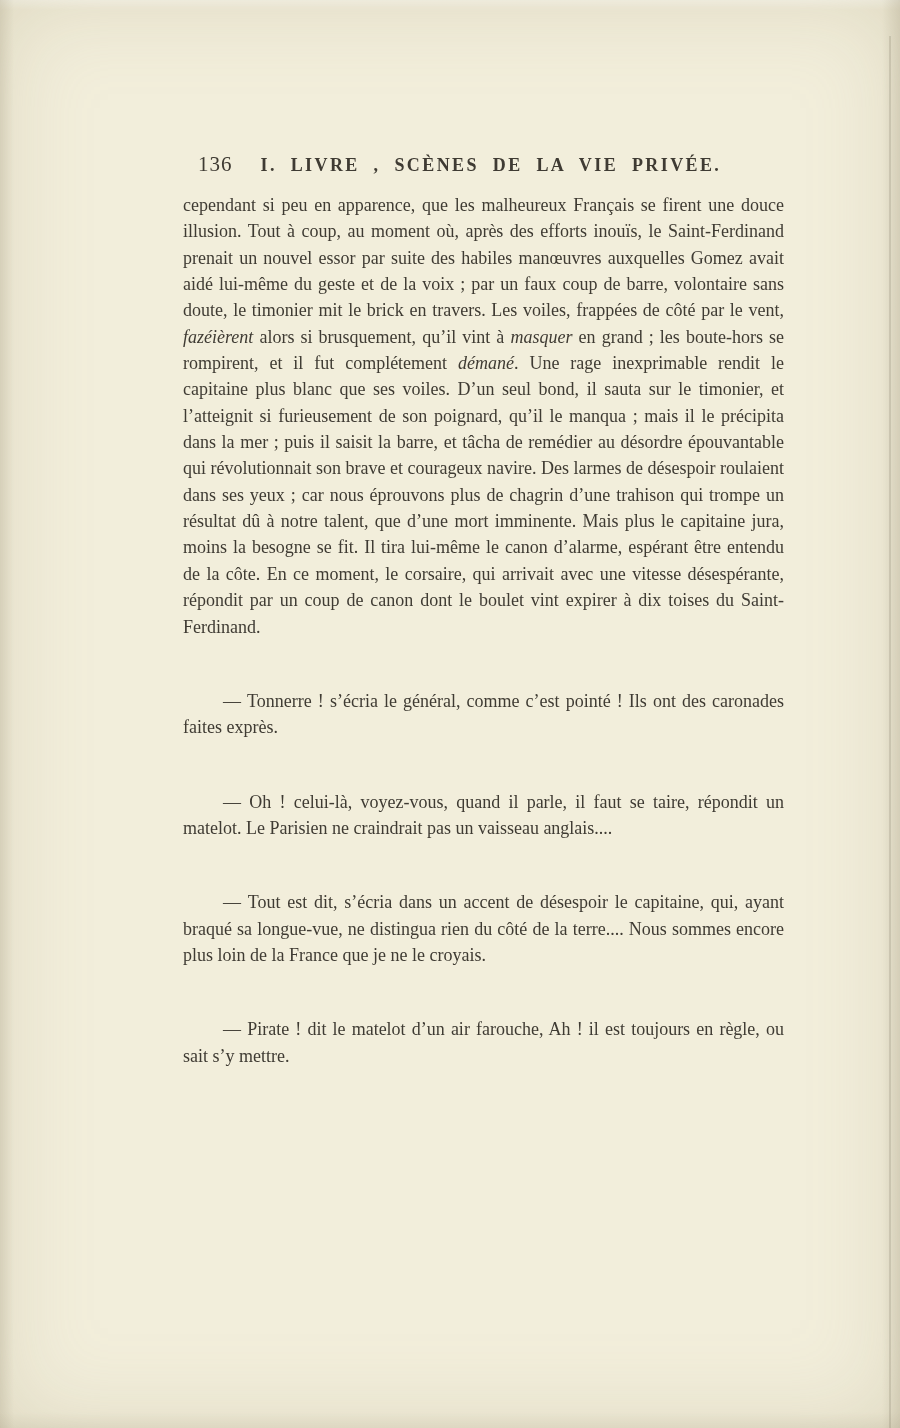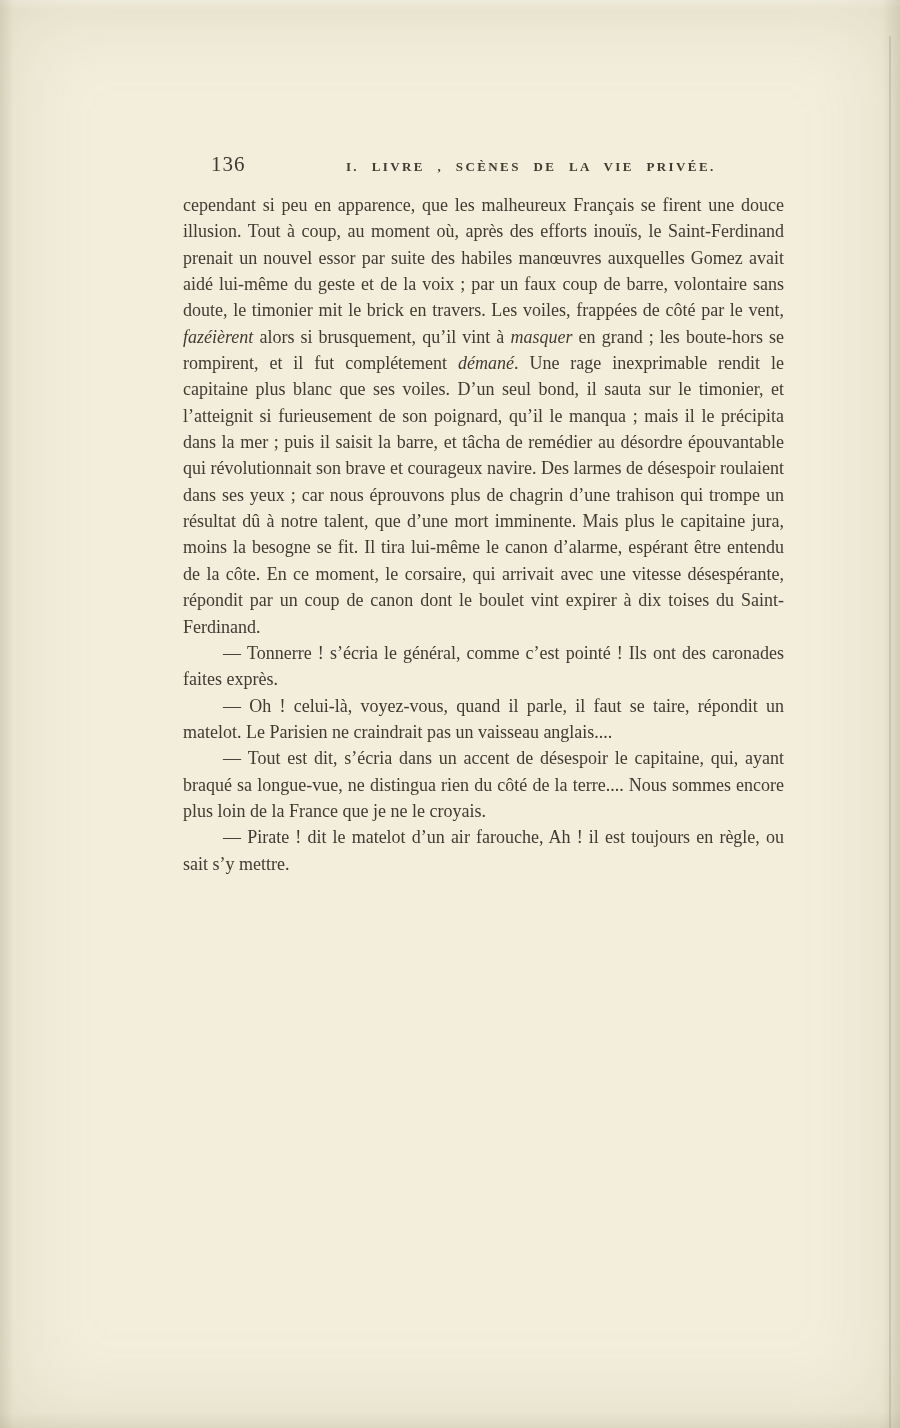--- a/index.html
+++ b/index.html
@@ -17,43 +17,43 @@
       linear-gradient(270deg, rgba(140,130,105,0.22) 0px, rgba(140,130,105,0) 18px),
       linear-gradient(180deg, rgba(255,255,250,0.55) 0px, rgba(255,255,250,0) 10px),
       linear-gradient(0deg, rgba(140,130,105,0.12) 0px, rgba(140,130,105,0) 16px);
     box-shadow: inset 0 0 90px rgba(170,158,122,0.28);
   }
   .scan-line {
     position: absolute; top: 36px; bottom: 0; right: 9px; width: 2px;
     background: rgba(90,82,64,0.16);
   }
   .running-head {
-    position: absolute; top: 152px; left: 187px; width: 601px;
+    position: absolute; top: 152px; left: 174px; width: 601px;
     display: flex; align-items: baseline;
     color: var(--ink, #3f3b33);
     gap: 28px;
   }
   .page-number {
     font-size: 21px; letter-spacing: 1px; padding-left: 24px;
   }
   .running-title {
-    flex: 1; text-align: center;
-    font-size: 13px; font-weight: bold;
+    flex: 1; text-align: left;
+    font-size: 18px; font-weight: bold;
     letter-spacing: 2.4px; word-spacing: 7px;
     white-space: nowrap;
   }
   .text-block {
     position: absolute; top: 192px; left: 183px; width: 601px;
     color: var(--ink, #3f3b33);
     font-size: 18px; line-height: 26.35px;
     text-align: justify;
     text-rendering: optimizeLegibility;
   }
   .text-block p { margin: 0; }
-  .text-block p.indent { text-indent: 40px; }
+  .text-block p.indent { text-indent: 40px; margin-top: 48px; }
   .text-block i { font-style: italic; }
 </style>
 </head>
 <body>
 
 <div class="page">
   <div class="scan-line"></div>
 
   <header class="running-head">
     <span class="page-number">136</span>

